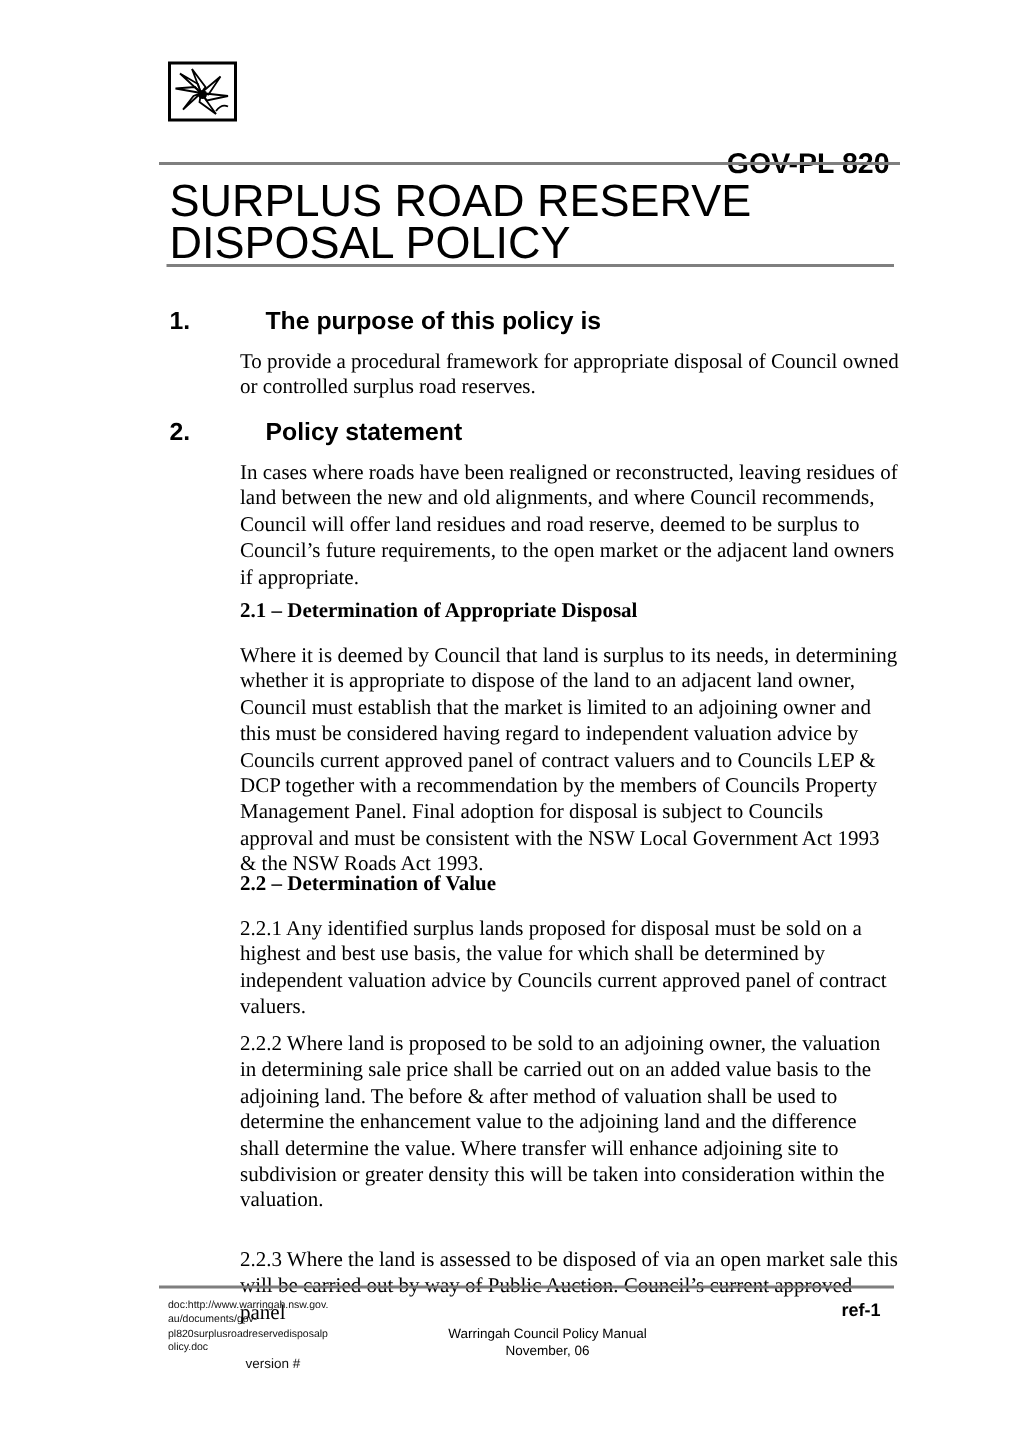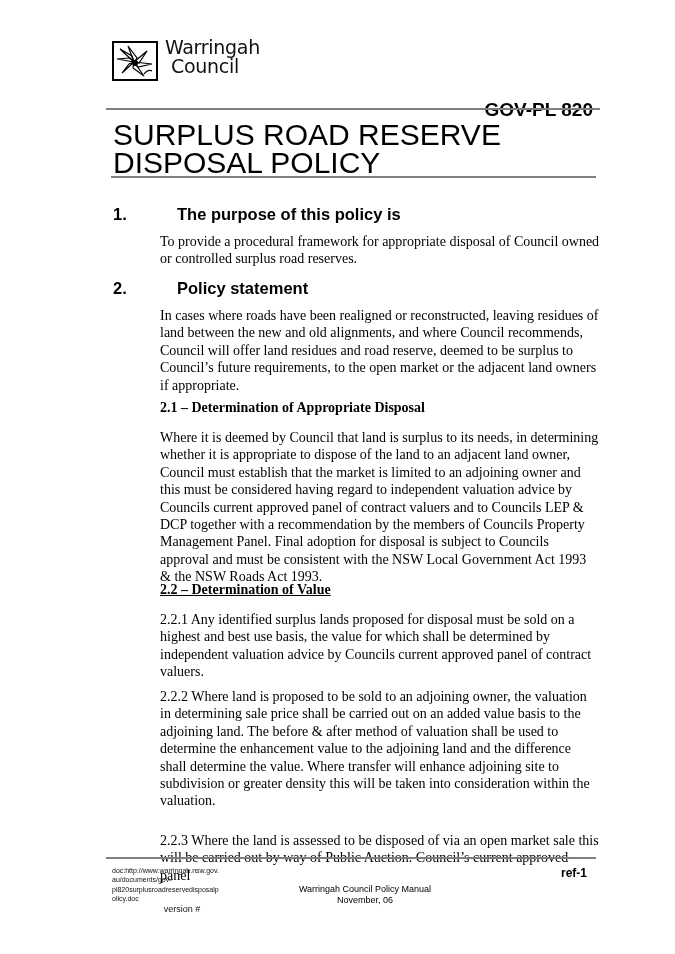--- a/index.html
+++ b/index.html
@@ -45,24 +45,20 @@
         <path d="M20 19 L38 21 L24 24 Z"></path>
         <path d="M20 19 L30 33 L19 25 Z"></path>
         <path d="M20 19 L8 30 L15 21 Z"></path>
         <path d="M20 19 L3 16 L16 15 Z"></path>
         <path d="M20 19 L6 6 L18 13 Z"></path>
         <path d="M30 31 C33 27, 36 27, 38 28"></path>
       </g>
       <circle cx="21" cy="20" r="3" fill="#000"></circle>
     </svg>
   </div>
-  <div class="logo-text">
-    <span>Warringah</span>
-    <span class="l2">Council</span>
-  </div>
 </div>
 
 <div class="abs doc-code sans">GOV-PL 820</div>
 
 <div class="rule" style="left:106px; top:108px; width:494px;"></div>
 
 <div class="abs title sans">SURPLUS ROAD RESERVE DISPOSAL POLICY</div>
 
 <div class="rule" style="left:111px; top:176px; width:485px;"></div>
 
@@ -74,21 +70,21 @@
 
 <div class="abs h1 sans" style="left:113px; top:279px;">
   <span class="num">2.</span>
   <span class="txt">Policy statement</span>
 </div>
 <div class="abs para serif" style="top:307px;">In cases where roads have been realigned or reconstructed, leaving residues of land between the new and old alignments, and where Council recommends, Council will offer land residues and road reserve, deemed to be surplus to Council’s future requirements, to the open market or the adjacent land owners if appropriate.</div>
 
 <div class="abs sub serif" style="top:400px;">2.1 – Determination of Appropriate Disposal</div>
 <div class="abs para serif" style="top:429px;">Where it is deemed by Council that land is surplus to its needs, in determining whether it is appropriate to dispose of the land to an adjacent land owner, Council must establish that the market is limited to an adjoining owner and this must be considered having regard to independent valuation advice by Councils current approved panel of contract valuers and to Councils LEP &amp; DCP together with a recommendation by the members of Councils Property Management Panel. Final adoption for disposal is subject to Councils approval and must be consistent with the NSW Local Government Act 1993 &amp; the NSW Roads Act 1993.</div>
 
-<div class="abs sub serif" style="top:582px;text-decoration:underline;">2.2 – Determination of Value</div>
+<div class="abs sub serif" style="top:582px;">2.2 – Determination of Value</div>
 <div class="abs para serif" style="top:611px;">2.2.1 Any identified surplus lands proposed for disposal must be sold on a highest and best use basis, the value for which shall be determined by independent valuation advice by Councils current approved panel of contract valuers.</div>
 <div class="abs para serif" style="top:688px;">2.2.2 Where land is proposed to be sold to an adjoining owner, the valuation in determining sale price shall be carried out on an added value basis to the adjoining land. The before &amp; after method of valuation shall be used to determine the enhancement value to the adjoining land and the difference shall determine the value.  Where transfer will enhance adjoining site to subdivision or greater density this will be taken into consideration within the valuation.</div>
 <div class="abs para serif" style="top:800px;margin-top:32px;">2.2.3 Where the land is assessed to be disposed of via an open market sale this will be carried out by way of Public Auction. Council’s current approved panel</div>
 
 <div class="rule" style="left:106px; top:857px; width:490px;"></div>
 
 <div class="abs foot-left sans">
   <div>doc:http://www.warringah.nsw.gov.</div>
   <div>au/documents/gov-</div>
   <div>pl820surplusroadreservedisposalp</div>

